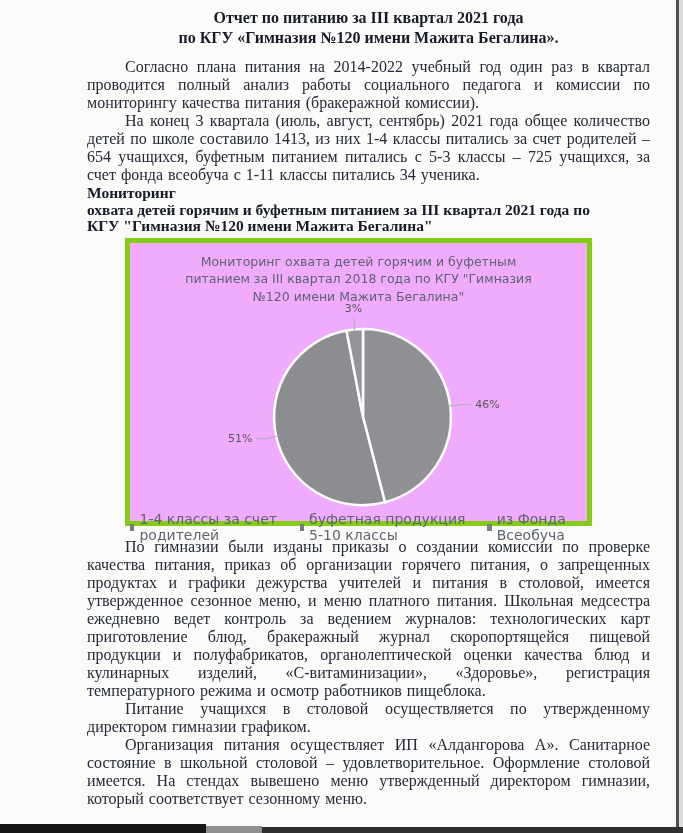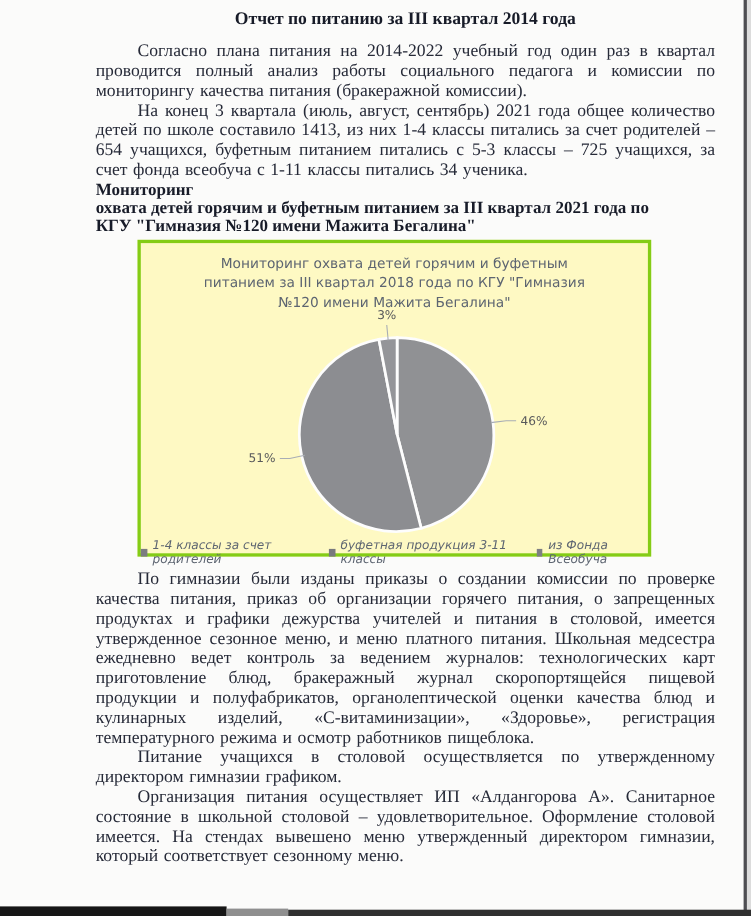--- a/index.html
+++ b/index.html
@@ -20,50 +20,51 @@
   .body-par{
     margin:0;text-align:justify;font-size:16px;line-height:18px;
     color:#262a38;text-indent:38px;word-spacing:1px;
   }
   .mon-heading{
     text-align:left;font-weight:bold;font-size:15.5px;line-height:16.5px;
     color:#171b28;margin:1px 0 0 0;
   }
   .chart-box{
     margin:3px 0 0 38px;width:467px;height:288px;
-    border:3px solid #84cc16;background:#fef9c3;box-sizing:border-box;
+    border:5px solid #84cc16;background:#f0abfc;box-sizing:border-box;
     font-family:"DejaVu Sans", sans-serif;
   }
   .chart-title{
     margin:10px auto 0;text-align:center;
     font-size:12.5px;line-height:17.5px;color:#5d6571;
   }
   .pie-svg{display:block;margin:0 auto;overflow:visible;}
   .pie-svg text{font-family:"DejaVu Sans", sans-serif;font-size:11px;fill:#58595b;}
   .legend{
     display:flex;justify-content:center;align-items:center;gap:18px;
-    font-size:11px;color:#5d6571;margin-top:2px;font-style:italic;
+    font-size:14px;color:#5d6571;margin-top:2px;
   }
   .legend-item{display:flex;align-items:center;gap:5px;}
   .legend-marker{width:7px;height:7px;display:inline-block;background:#7b7c80;}
   .after-chart{margin-top:12px;}
   
   .edge-line-right{position:absolute;right:4px;top:0;width:3px;height:833px;background:#4e4e52;}
   .edge-strip-right{position:absolute;right:0;top:0;width:4px;height:833px;background:#dcdcdc;}
   .bottom-bar-left{position:absolute;left:0;top:824px;width:206px;height:9px;background:#161616;}
   .bottom-bar-mid{position:absolute;left:206px;top:826px;width:56px;height:7px;background:#8f8f8f;}
   .bottom-bar-right{position:absolute;left:262px;top:827px;width:421px;height:6px;background:#303030;}
 </style>
 </head>
 <body>
 
 <div class="page-content">
 
   <div class="doc-title">
-    <div>Отчет по питанию за III квартал 2014 года</div>
+    <div>Отчет по питанию за III квартал 2021 года</div>
+    <div>по КГУ «Гимназия №120 имени Мажита Бегалина».</div>
   </div>
 
   <p class="body-par">Согласно плана питания на 2014-2022 учебный год один раз в квартал проводится полный анализ работы социального педагога и комиссии по мониторингу качества питания (бракеражной комиссии).</p>
   <p class="body-par">На конец 3 квартала (июль, август, сентябрь) 2021 года общее количество детей по школе составило 1413, из них 1-4 классы питались за счет родителей – 654 учащихся, буфетным питанием питались с 5-3 классы – 725 учащихся, за счет фонда всеобуча с 1-11 классы питались 34 ученика.</p>
 
   <div class="mon-heading">
     <div>Мониторинг</div>
     <div>охвата детей горячим и буфетным питанием за III квартал 2021  года по</div>
     <div>КГУ "Гимназия №120 имени Мажита Бегалина"</div>
   </div>
@@ -85,21 +86,21 @@
         <polyline points="224.9,26.4 223.6,12.4" fill="none" stroke="#a8adb5" stroke-width="1"></polyline>
         <text x="223.6" y="7.4" text-anchor="middle" fill="#58595b">3%</text>
       </svg>
     <div class="legend">
       <div class="legend-item">
         <span class="legend-marker" style="background: rgb(123, 124, 128);"></span>
         <span>1-4 классы за счет родителей</span>
       </div>
       <div class="legend-item">
         <span class="legend-marker" style="background: rgb(120, 121, 125);"></span>
-        <span>буфетная продукция 3-11 классы</span>
+        <span>буфетная продукция 5-10 классы</span>
       </div>
       <div class="legend-item">
         <span class="legend-marker" style="background: rgb(126, 127, 131);"></span>
         <span>из Фонда Всеобуча</span>
       </div>
     </div>
   </div>
 
   <p class="body-par after-chart">По гимназии были изданы приказы о создании комиссии по проверке качества питания, приказ об организации горячего питания, о запрещенных продуктах и графики дежурства учителей и питания в столовой, имеется утвержденное сезонное меню, и меню платного питания. Школьная медсестра ежедневно ведет контроль за ведением журналов: технологических карт приготовление блюд, бракеражный журнал скоропортящейся пищевой продукции и полуфабрикатов, органолептической оценки качества блюд и кулинарных изделий, «С-витаминизации», «Здоровье», регистрация температурного режима и осмотр работников пищеблока.</p>
   <p class="body-par">Питание учащихся в столовой осуществляется по утвержденному директором гимназии графиком.</p>

